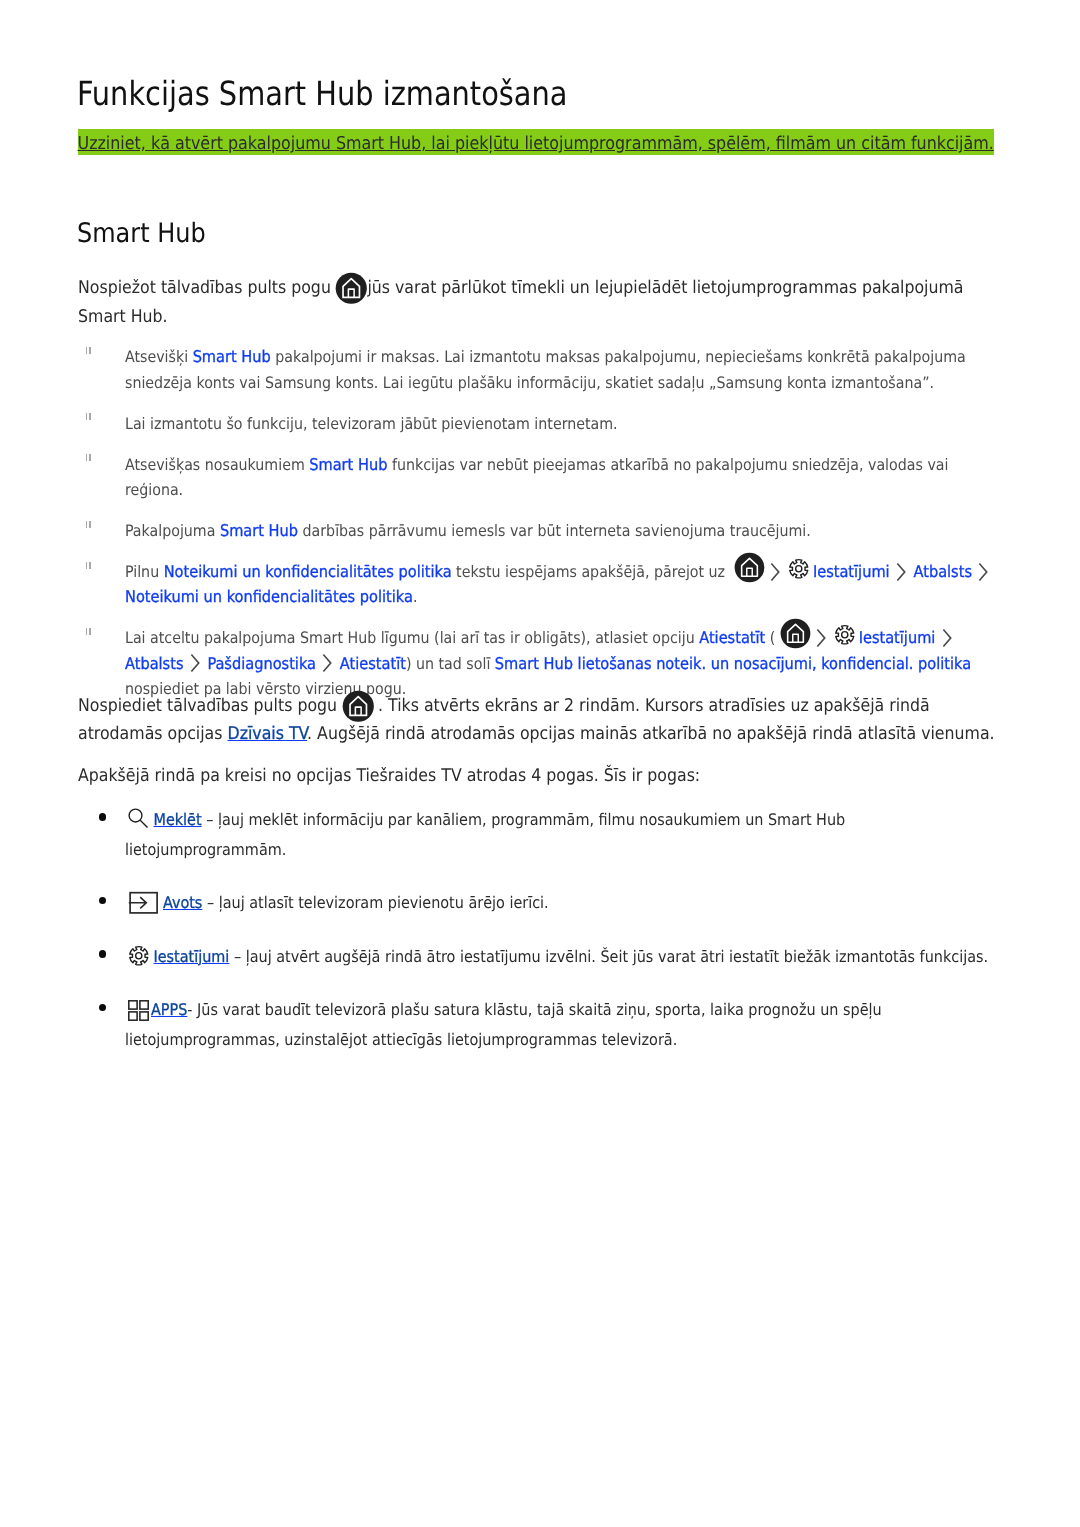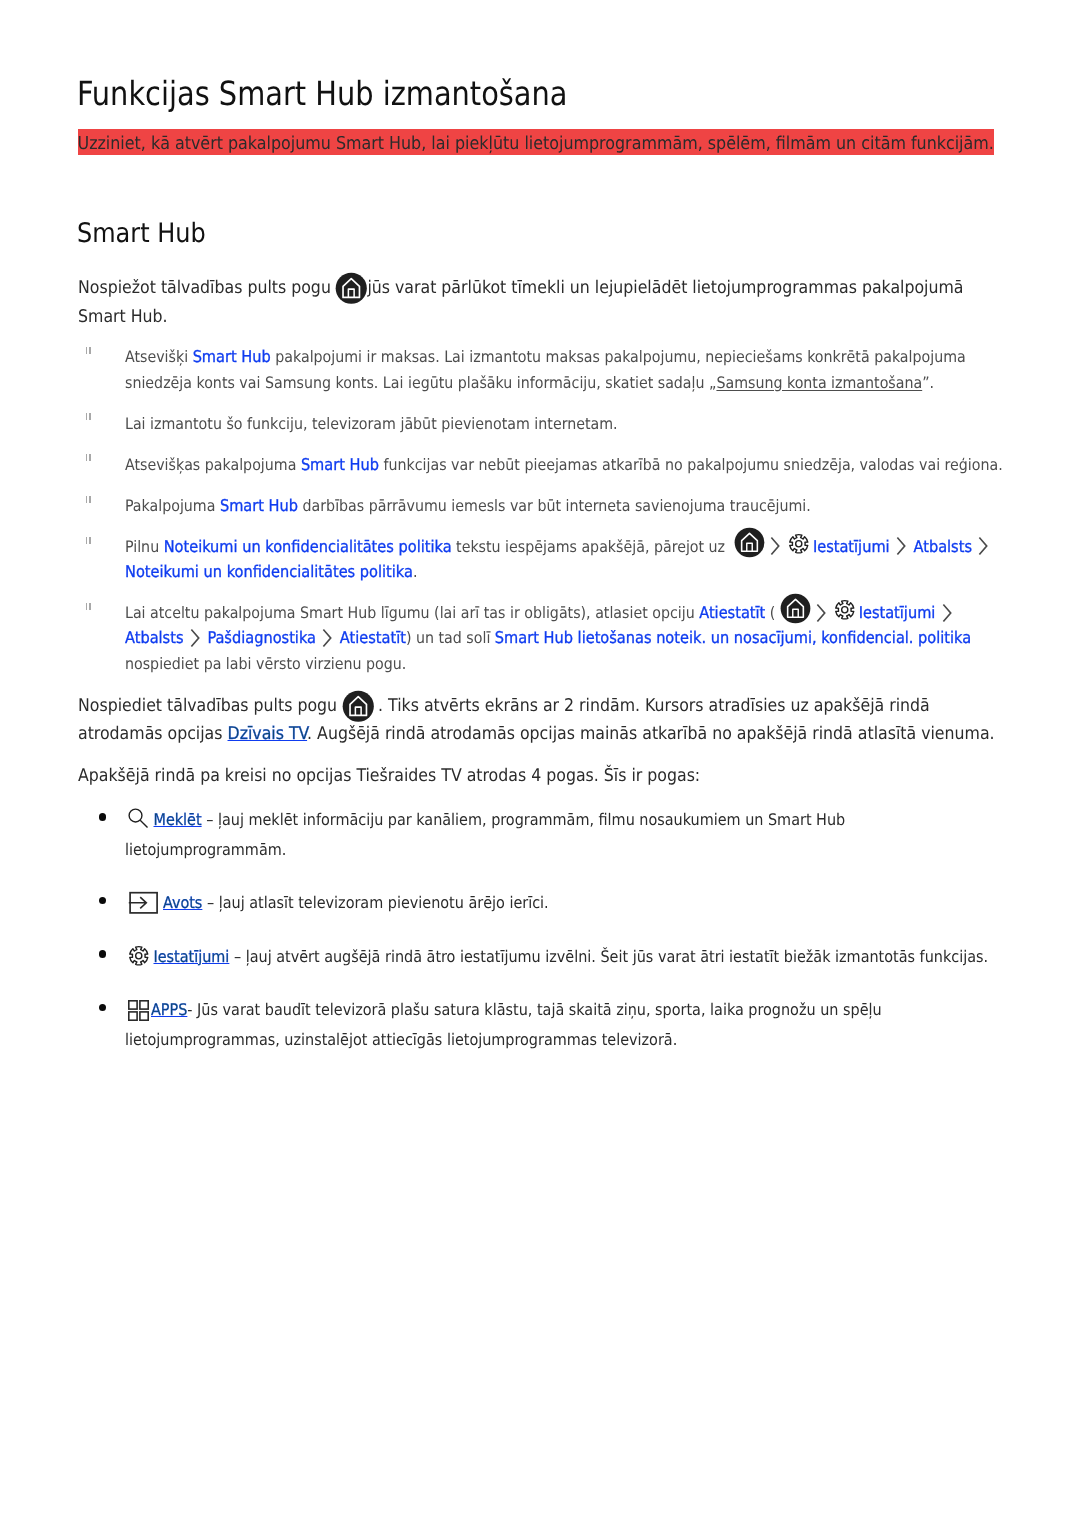--- a/index.html
+++ b/index.html
@@ -1,36 +1,36 @@
 <!DOCTYPE html>
 <html><head>
 <meta charset="utf-8">
 <style>
   html,body{margin:0;padding:0;background:#ffffff;}
   body{width:1080px;height:1527px;font-family:"DejaVu Sans Condensed","DejaVu Sans",sans-serif;color:#3c3c3c;-webkit-font-smoothing:antialiased;text-rendering:geometricPrecision;}
   .page{position:relative;width:1080px;height:1527px;overflow:hidden;}
 
   .h1{position:absolute;left:76.8px;top:53px;font-size:33.4px;line-height:38px;font-weight:400;color:#111111;white-space:nowrap;transform:scaleX(0.96);transform-origin:left top;}
   .lead-wrap{position:absolute;left:77.5px;top:132.1px;width:945px;font-size:17.7px;line-height:25.8px;}
-  .lead{background:#ef4444;color:#2b2b2b;padding:5px 0 1.2px 0;box-decoration-break:clone;-webkit-box-decoration-break:clone;}
+  .lead{background:#84cc16;color:#2b2b2b;padding:5px 0 1.2px 0;box-decoration-break:clone;text-decoration:underline;-webkit-box-decoration-break:clone;}
 
   .h2{position:absolute;left:77.4px;top:197px;font-size:26.8px;line-height:30px;font-weight:400;color:#111111;transform:scaleX(0.995);transform-origin:left top;}
 
   .p-intro{position:absolute;left:78px;top:256.5px;width:925px;font-size:17.55px;line-height:28.7px;color:#2b2b2b;}
 
   .notes{position:absolute;left:78px;top:344.3px;width:930px;}
   .note{position:relative;padding-left:47px;font-size:15.8px;line-height:25.2px;color:#4d4d4d;margin-bottom:15.9px;}
   .note .qm{position:absolute;left:7.8px;top:2.8px;width:6px;height:7px;font-size:0;color:transparent;overflow:hidden;}
   .note .qm::before{content:"";position:absolute;left:0;top:0;width:1.7px;height:7px;background:#a8a8a8;}
   .note .qm::after{content:"";position:absolute;left:3.6px;top:0;width:1.7px;height:7px;background:#a8a8a8;}
 
   .blue{color:#0c4a6e;text-decoration:underline;-webkit-text-stroke:0.3px #0f3cf0;}
   .note .blue-b{color:#0f3cf0;font-size:16.2px;-webkit-text-stroke:0.3px #0f3cf0;}
   .blue-b{color:#0f3cf0;-webkit-text-stroke:0.3px #0f3cf0;}
-  .uline{text-decoration:underline;text-underline-offset:2px;margin-top:44px;}
+  .uline{text-underline-offset:2px;margin-top:44px;}
 
   .p-after{position:absolute;left:78px;width:925px;font-size:17.55px;line-height:28.7px;color:#2b2b2b;}
   .p-after1{top:674px;}
   .p-after2{top:744px;}
 
   .bullets{position:absolute;left:78px;top:804.7px;width:930px;}
   .bl{position:relative;padding-left:47px;font-size:16px;line-height:30px;color:#2b2b2b;margin-bottom:23.5px;}
   .bl .dot{position:absolute;left:20.8px;top:8.8px;width:7.2px;height:7.2px;border-radius:50%;background:#0a0a0a;}
 
   .ic{display:inline-block;position:relative;height:0;line-height:0;overflow:visible;vertical-align:baseline;}
@@ -63,21 +63,21 @@
   <div class="lead-wrap"><span class="lead">Uzziniet, kā atvērt pakalpojumu Smart Hub, lai piekļūtu lietojumprogrammām, spēlēm, filmām un citām funkcijām.</span></div>
   <h2 class="h2">Smart Hub</h2>
   <p class="p-intro"><span>Nospiežot tālvadības pults pogu </span><span class="ic ic-home"><svg viewBox="0 0 34 34" width="31" height="31">
           <circle cx="17" cy="17" r="16.3" fill="#1f1f1f"></circle>
           <path d="M8.4 26.6 V15.0 L17 7.0 L25.6 15.0 V26.6 Z" fill="none" stroke="#ffffff" stroke-width="1.75" stroke-linejoin="round"></path>
           <path d="M14.0 26.6 V17.9 H20.0 V26.6" fill="none" stroke="#ffffff" stroke-width="1.6" stroke-linejoin="round"></path>
         </svg></span><span>, jūs varat pārlūkot tīmekli un lejupielādēt lietojumprogrammas pakalpojumā Smart Hub.</span></p>
   <div class="notes">
     <div class="note"><span class="qm">"</span><span>Atsevišķi </span><span class="blue-b">Smart Hub</span><span> pakalpojumi ir maksas. Lai izmantotu maksas pakalpojumu, nepieciešams konkrētā pakalpojuma sniedzēja konts vai Samsung konts. Lai iegūtu plašāku informāciju, skatiet sadaļu „</span><span class="uline">Samsung konta izmantošana</span><span>”.</span></div>
     <div class="note"><span class="qm">"</span><span>Lai izmantotu šo funkciju, televizoram jābūt pievienotam internetam.</span></div>
-    <div class="note"><span class="qm">"</span><span>Atsevišķas pakalpojuma </span><span class="blue-b">Smart Hub</span><span> funkcijas var nebūt pieejamas atkarībā no pakalpojumu sniedzēja, valodas vai reģiona.</span></div>
+    <div class="note"><span class="qm">"</span><span>Atsevišķas nosaukumiem </span><span class="blue-b">Smart Hub</span><span> funkcijas var nebūt pieejamas atkarībā no pakalpojumu sniedzēja, valodas vai reģiona.</span></div>
     <div class="note"><span class="qm">"</span><span>Pakalpojuma </span><span class="blue-b">Smart Hub</span><span> darbības pārrāvumu iemesls var būt interneta savienojuma traucējumi.</span></div>
     <div class="note"><span class="qm">"</span><span>Pilnu </span><span class="blue-b">Noteikumi un konfidencialitātes politika</span><span> tekstu iespējams apakšējā, pārejot uz </span><span class="ic ic-home"><svg viewBox="0 0 34 34" width="31" height="31">
             <circle cx="17" cy="17" r="16.3" fill="#1f1f1f"></circle>
             <path d="M8.4 26.6 V15.0 L17 7.0 L25.6 15.0 V26.6 Z" fill="none" stroke="#ffffff" stroke-width="1.75" stroke-linejoin="round"></path>
             <path d="M14.0 26.6 V17.9 H20.0 V26.6" fill="none" stroke="#ffffff" stroke-width="1.6" stroke-linejoin="round"></path>
           </svg></span><span class="ic ic-chev"><svg viewBox="0 0 14 22" width="12.8" height="20.1">
             <path d="M3.2 2.4 L10.6 11 L3.2 19.6" fill="none" stroke="#4a4a4a" stroke-width="1.85" stroke-linecap="square" stroke-linejoin="miter"></path>
           </svg></span><span class="ic ic-gear"><svg viewBox="0 0 24 24" width="21.5" height="21.5">
             <path d="M8.51 2.42 A10.20 10.20 0 0 1 15.49 2.42 L14.08 5.21 A7.10 7.10 0 0 1 16.84 6.81 L18.56 4.19 A10.20 10.20 0 0 1 22.05 10.23 L18.92 10.40 A7.10 7.10 0 0 1 18.92 13.60 L22.05 13.77 A10.20 10.20 0 0 1 18.56 19.81 L16.84 17.19 A7.10 7.10 0 0 1 14.08 18.79 L15.49 21.58 A10.20 10.20 0 0 1 8.51 21.58 L9.92 18.79 A7.10 7.10 0 0 1 7.16 17.19 L5.44 19.81 A10.20 10.20 0 0 1 1.95 13.77 L5.08 13.60 A7.10 7.10 0 0 1 5.08 10.40 L1.95 10.23 A10.20 10.20 0 0 1 5.44 4.19 L7.16 6.81 A7.10 7.10 0 0 1 9.92 5.21 Z" fill="none" stroke="#1f1f1f" stroke-width="1.55" stroke-linejoin="round"></path>
             <circle cx="12" cy="12" r="3.45" fill="none" stroke="#1f1f1f" stroke-width="1.55"></circle>

